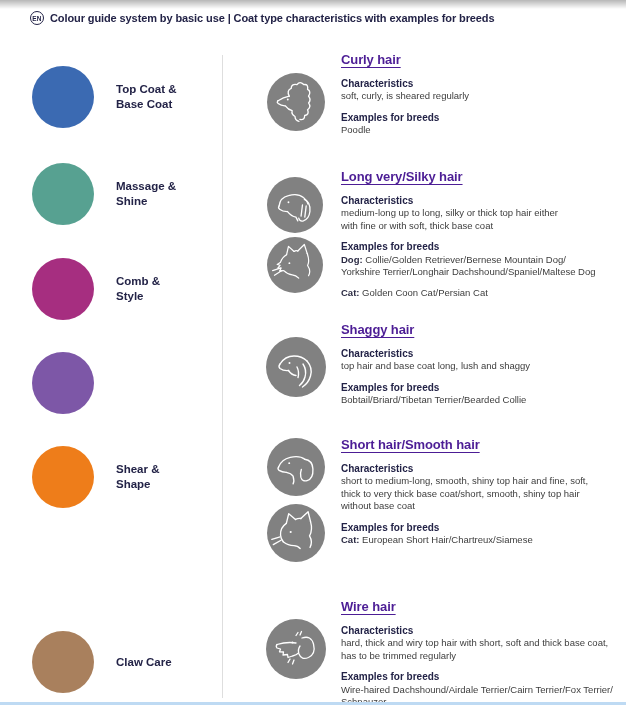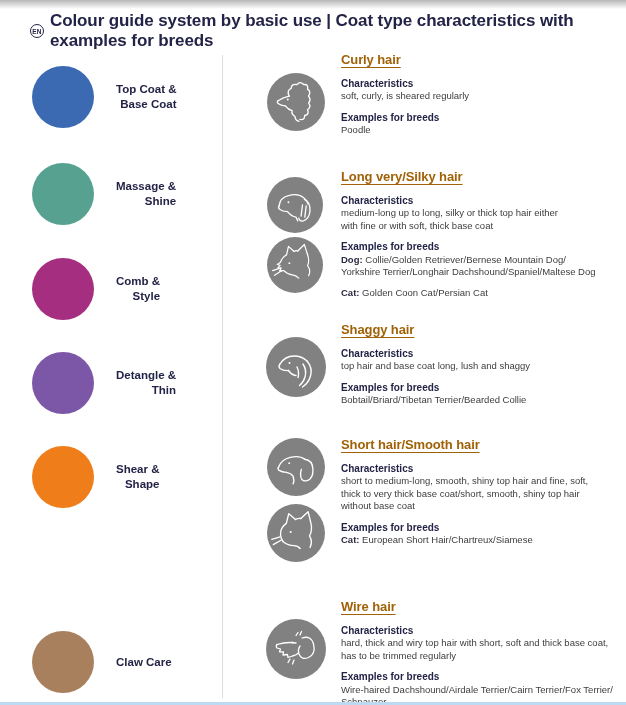--- a/index.html
+++ b/index.html
@@ -10,29 +10,29 @@
   }
   .top-shade { position:absolute; left:0; top:0; width:626px; height:9px;
     background:linear-gradient(to bottom,#b7b7b7,rgba(255,255,255,0)); }
   .bottom-rule { position:absolute; left:0; bottom:0; width:626px; height:3px; background:#bedaf3; }
   .col-divider { position:absolute; left:222px; top:55px; height:643px; width:1px; background:#dedede; }
 
   .header { position:absolute; left:30px; top:11px; display:flex; align-items:center; gap:6px; }
   .lang-badge { width:14px; height:14px; border:1.2px solid #232347; border-radius:50%;
     display:inline-flex; align-items:center; justify-content:center;
     font-size:6.5px; font-weight:bold; color:#232347; letter-spacing:.2px; flex:none; }
-  .page-title { font-size:17px; font-weight:bold; color:#232347; letter-spacing:-.1px; }
-
-  .color-row { position:absolute; left:32px; display:flex; align-items:center;text-align:right; }
+  .page-title { font-size:11px; font-weight:bold; color:#232347; letter-spacing:-.1px; }
+
+  .color-row { position:absolute; left:32px; display:flex; align-items:center; }
   .color-dot { width:62px; height:62px; border-radius:50%; flex:none; }
   .color-label { margin-left:22px; font-size:11.5px; font-weight:bold; color:#232347;
     line-height:15px; white-space:pre-line; }
 
   .sec { position:absolute; left:341px; width:285px; }
-  .sec-title { display:inline-block; font-size:13px; font-weight:bold; color:#a16207;
+  .sec-title { display:inline-block; font-size:13px; font-weight:bold; color:#4c1d95;
     text-decoration:underline; text-underline-offset:3px; margin-bottom:11px; letter-spacing:-.1px; }
   .field-label { font-size:10px; font-weight:bold; color:#232347; line-height:12.4px; }
   .body-text { font-size:9.5px; color:#3d3d3d; line-height:12.4px; white-space:pre; margin-bottom:9px; }
   .body-text b { color:#2c2c44; }
 
   .pet-icon { position:absolute; }
   .pet-icon svg { display:block; }
 </style>
 </head>
 <body>
@@ -55,22 +55,20 @@
     <div class="color-label">Massage &amp;
 Shine</div>
   </div>
   <div class="color-row" style="top:258px">
     <div class="color-dot" style="background-color: rgb(166, 46, 128);"></div>
     <div class="color-label">Comb &amp;
 Style</div>
   </div>
   <div class="color-row" style="top:352px">
     <div class="color-dot" style="background-color: rgb(125, 87, 167);"></div>
-    <div class="color-label">Detangle &amp;
-Thin</div>
   </div>
   <div class="color-row" style="top:446px">
     <div class="color-dot" style="background-color: rgb(238, 125, 26);"></div>
     <div class="color-label">Shear &amp;
 Shape</div>
   </div>
   <div class="color-row" style="top:631px">
     <div class="color-dot" style="background-color: rgb(169, 128, 93);"></div>
     <div class="color-label">Claw Care</div>
   </div>

